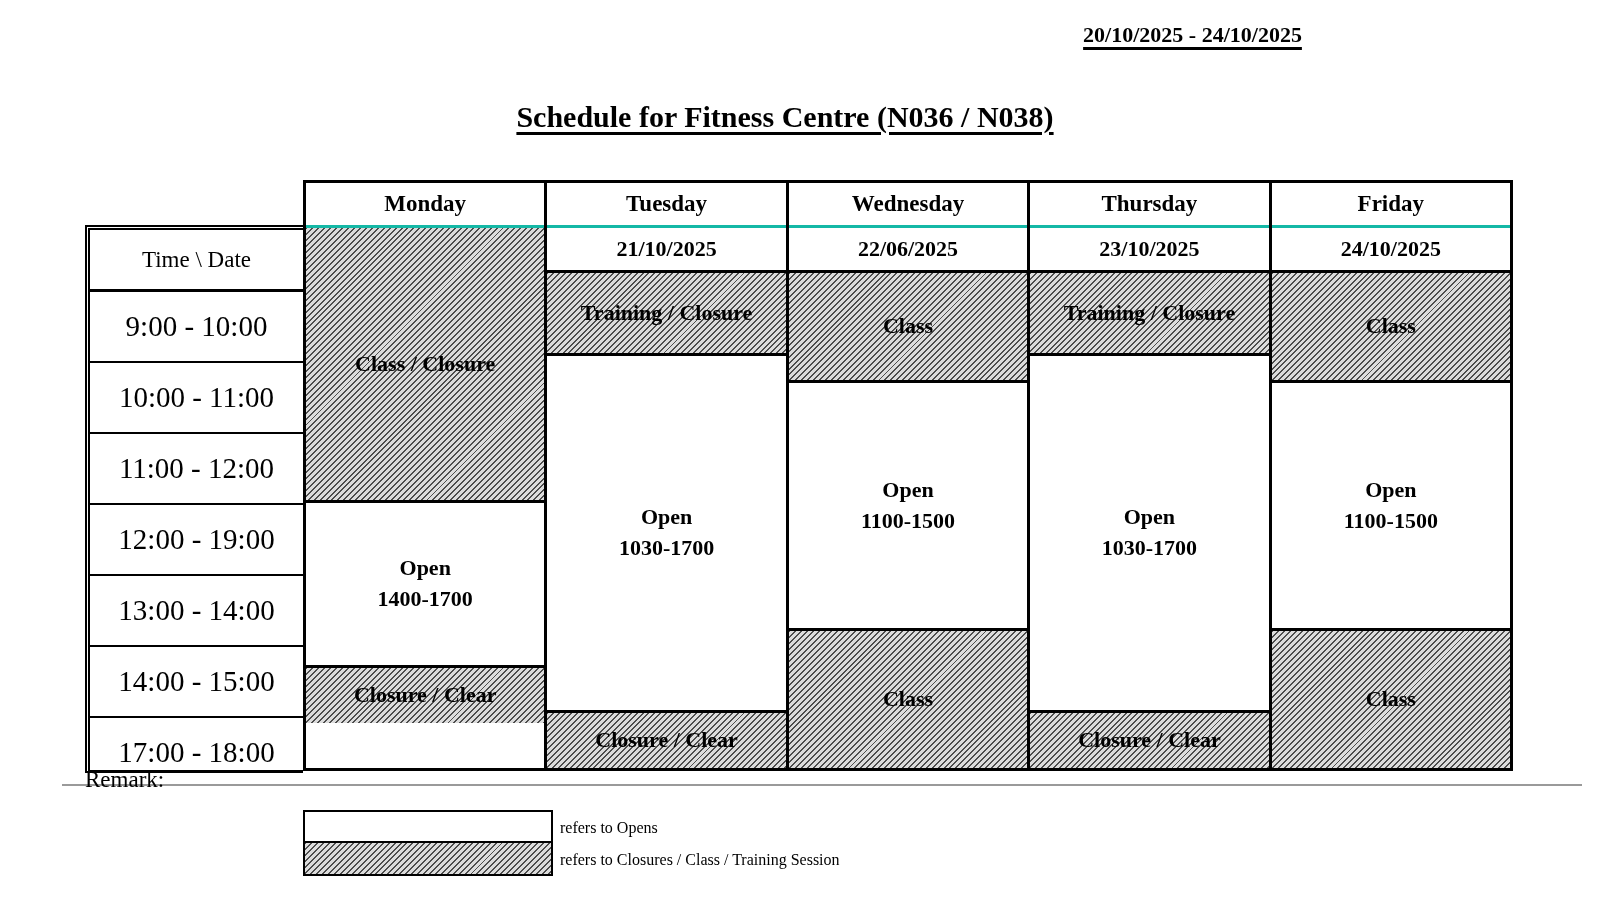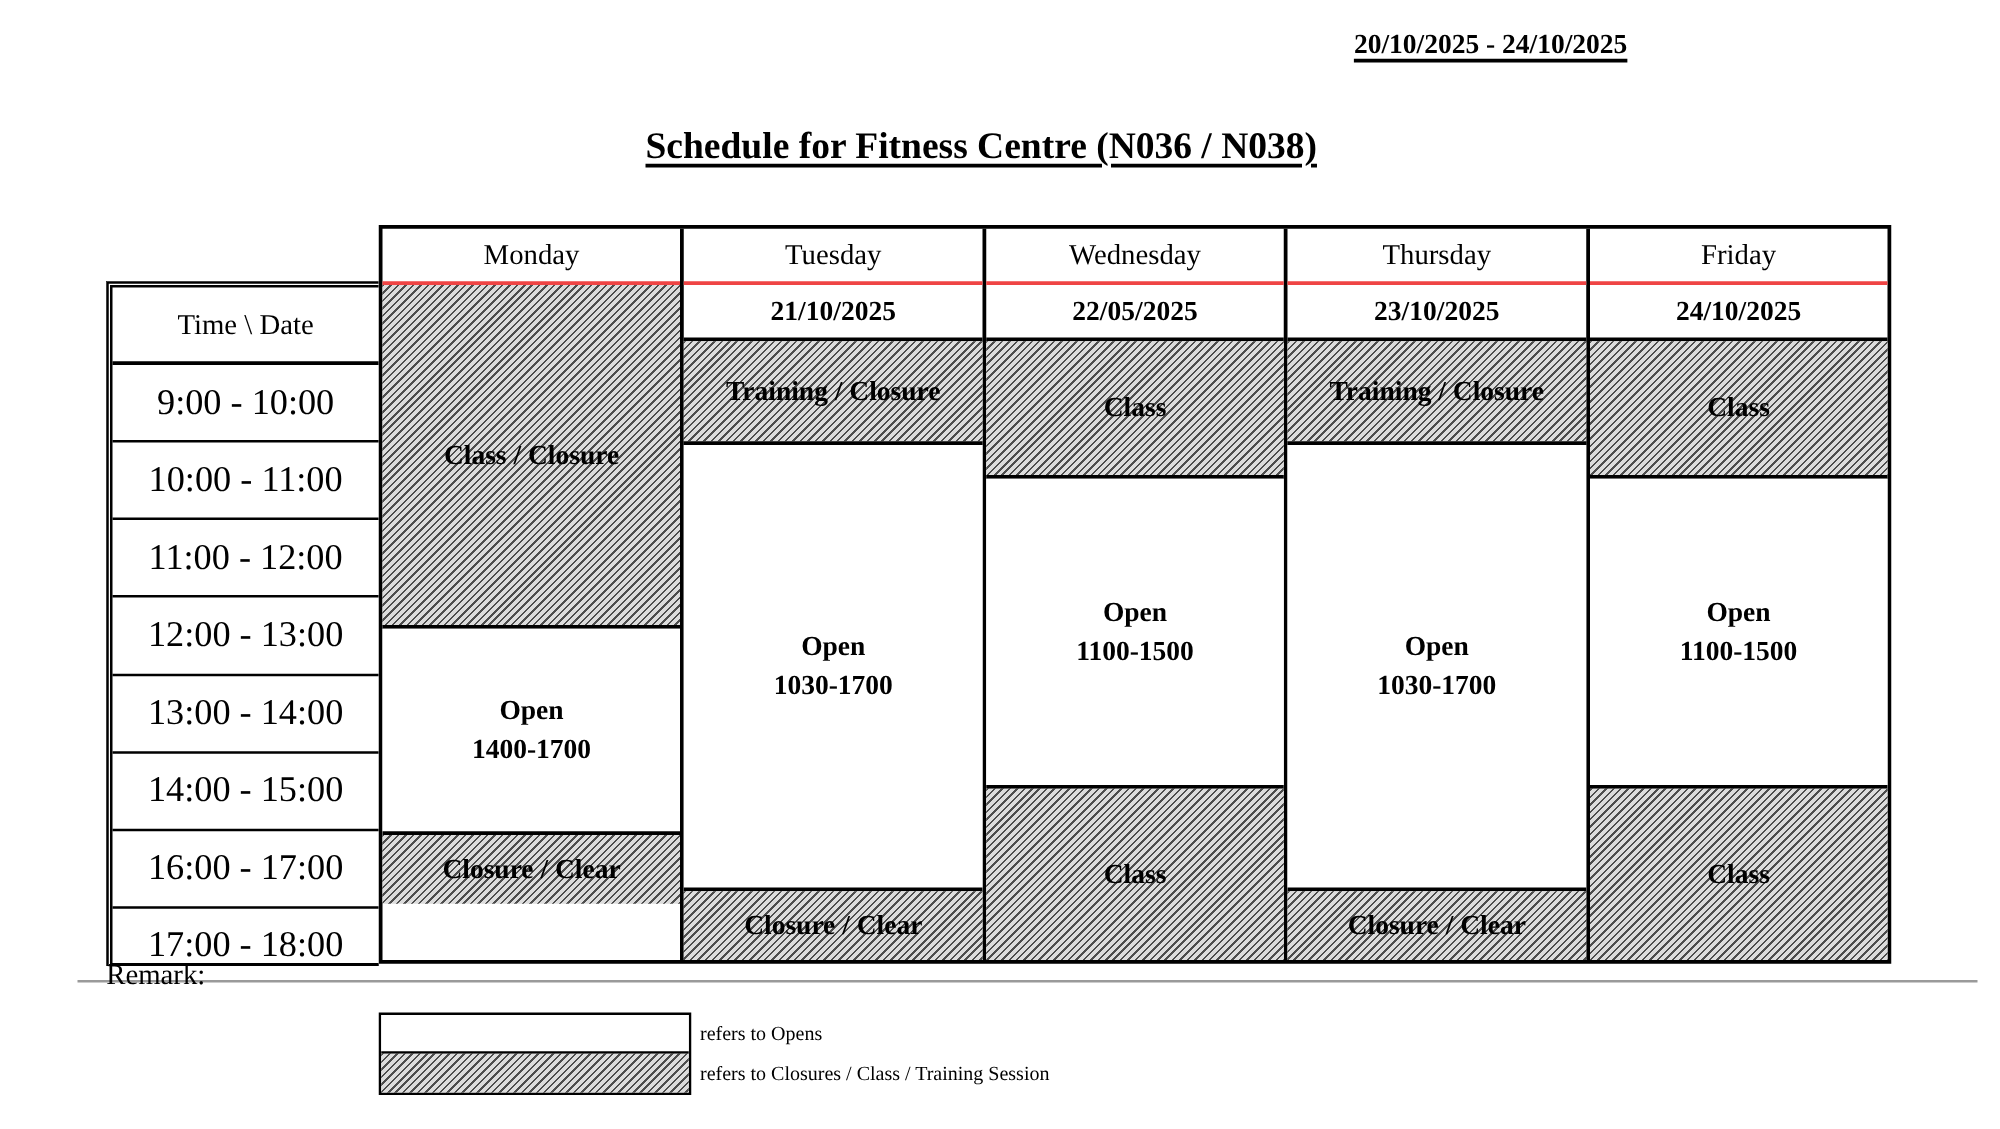--- a/index.html
+++ b/index.html
@@ -40,23 +40,23 @@
   .trow:last-child{border-bottom:none;}
 
   
   .day-table{
     position:absolute; left:218px; top:0; width:1210px; height:591px;
     border:3px solid #000; display:flex; background:#fff;
   }
   .day-col{flex:1; border-right:3px solid #000; display:flex; flex-direction:column;}
   .day-col:last-child{border-right:none;}
   .dhead{
-    height:45px; border-bottom:3px solid #ef4444;
-    display:flex; align-items:center; justify-content:center;
-    font-size:23px; font-weight:normal;
+    height:45px; border-bottom:3px solid #14b8a6;
+    display:flex; align-items:center; justify-content:center;
+    font-size:23px; font-weight:bold;
   }
   .ddate{
     height:45px; border-bottom:3px solid #000;
     display:flex; align-items:center; justify-content:center;
     font-size:22px; font-weight:bold;
   }
   .dbody{height:495px; display:flex; flex-direction:column;}
   .block{
     border-bottom:3px solid #000;
     display:flex; flex-direction:column; align-items:center; justify-content:center;
@@ -92,24 +92,23 @@
   <div class="title">Schedule for Fitness Centre (N036 / N038)</div>
 
   <div class="schedule">
 
     <div class="time-col">
       <div class="corner">Time \ Date</div>
       <div class="time-rows">
         <div class="trow">9:00 - 10:00</div>
         <div class="trow">10:00 - 11:00</div>
         <div class="trow">11:00 - 12:00</div>
-        <div class="trow">12:00 - 13:00</div>
+        <div class="trow">12:00 - 19:00</div>
         <div class="trow">13:00 - 14:00</div>
         <div class="trow">14:00 - 15:00</div>
-        <div class="trow">16:00 - 17:00</div>
         <div class="trow">17:00 - 18:00</div>
       </div>
     </div>
 
     <div class="day-table">
 
       <div class="day-col">
         <div class="dhead">Monday</div>
         <div class="dbody">
           <div class="block hatch" style="height:275px">
@@ -137,21 +136,21 @@
             <div>1030-1700</div>
           </div>
           <div class="block hatch" style="height:55px">
             <span>Closure / Clear</span>
           </div>
         </div>
       </div>
 
       <div class="day-col">
         <div class="dhead">Wednesday</div>
-        <div class="ddate">22/05/2025</div>
+        <div class="ddate">22/06/2025</div>
         <div class="dbody">
           <div class="block hatch" style="height:110px">
             <span>Class</span>
           </div>
           <div class="block open" style="height:248px">
             <div>Open</div>
             <div>1100-1500</div>
           </div>
           <div class="block hatch" style="height:137px">
             <span>Class</span>

